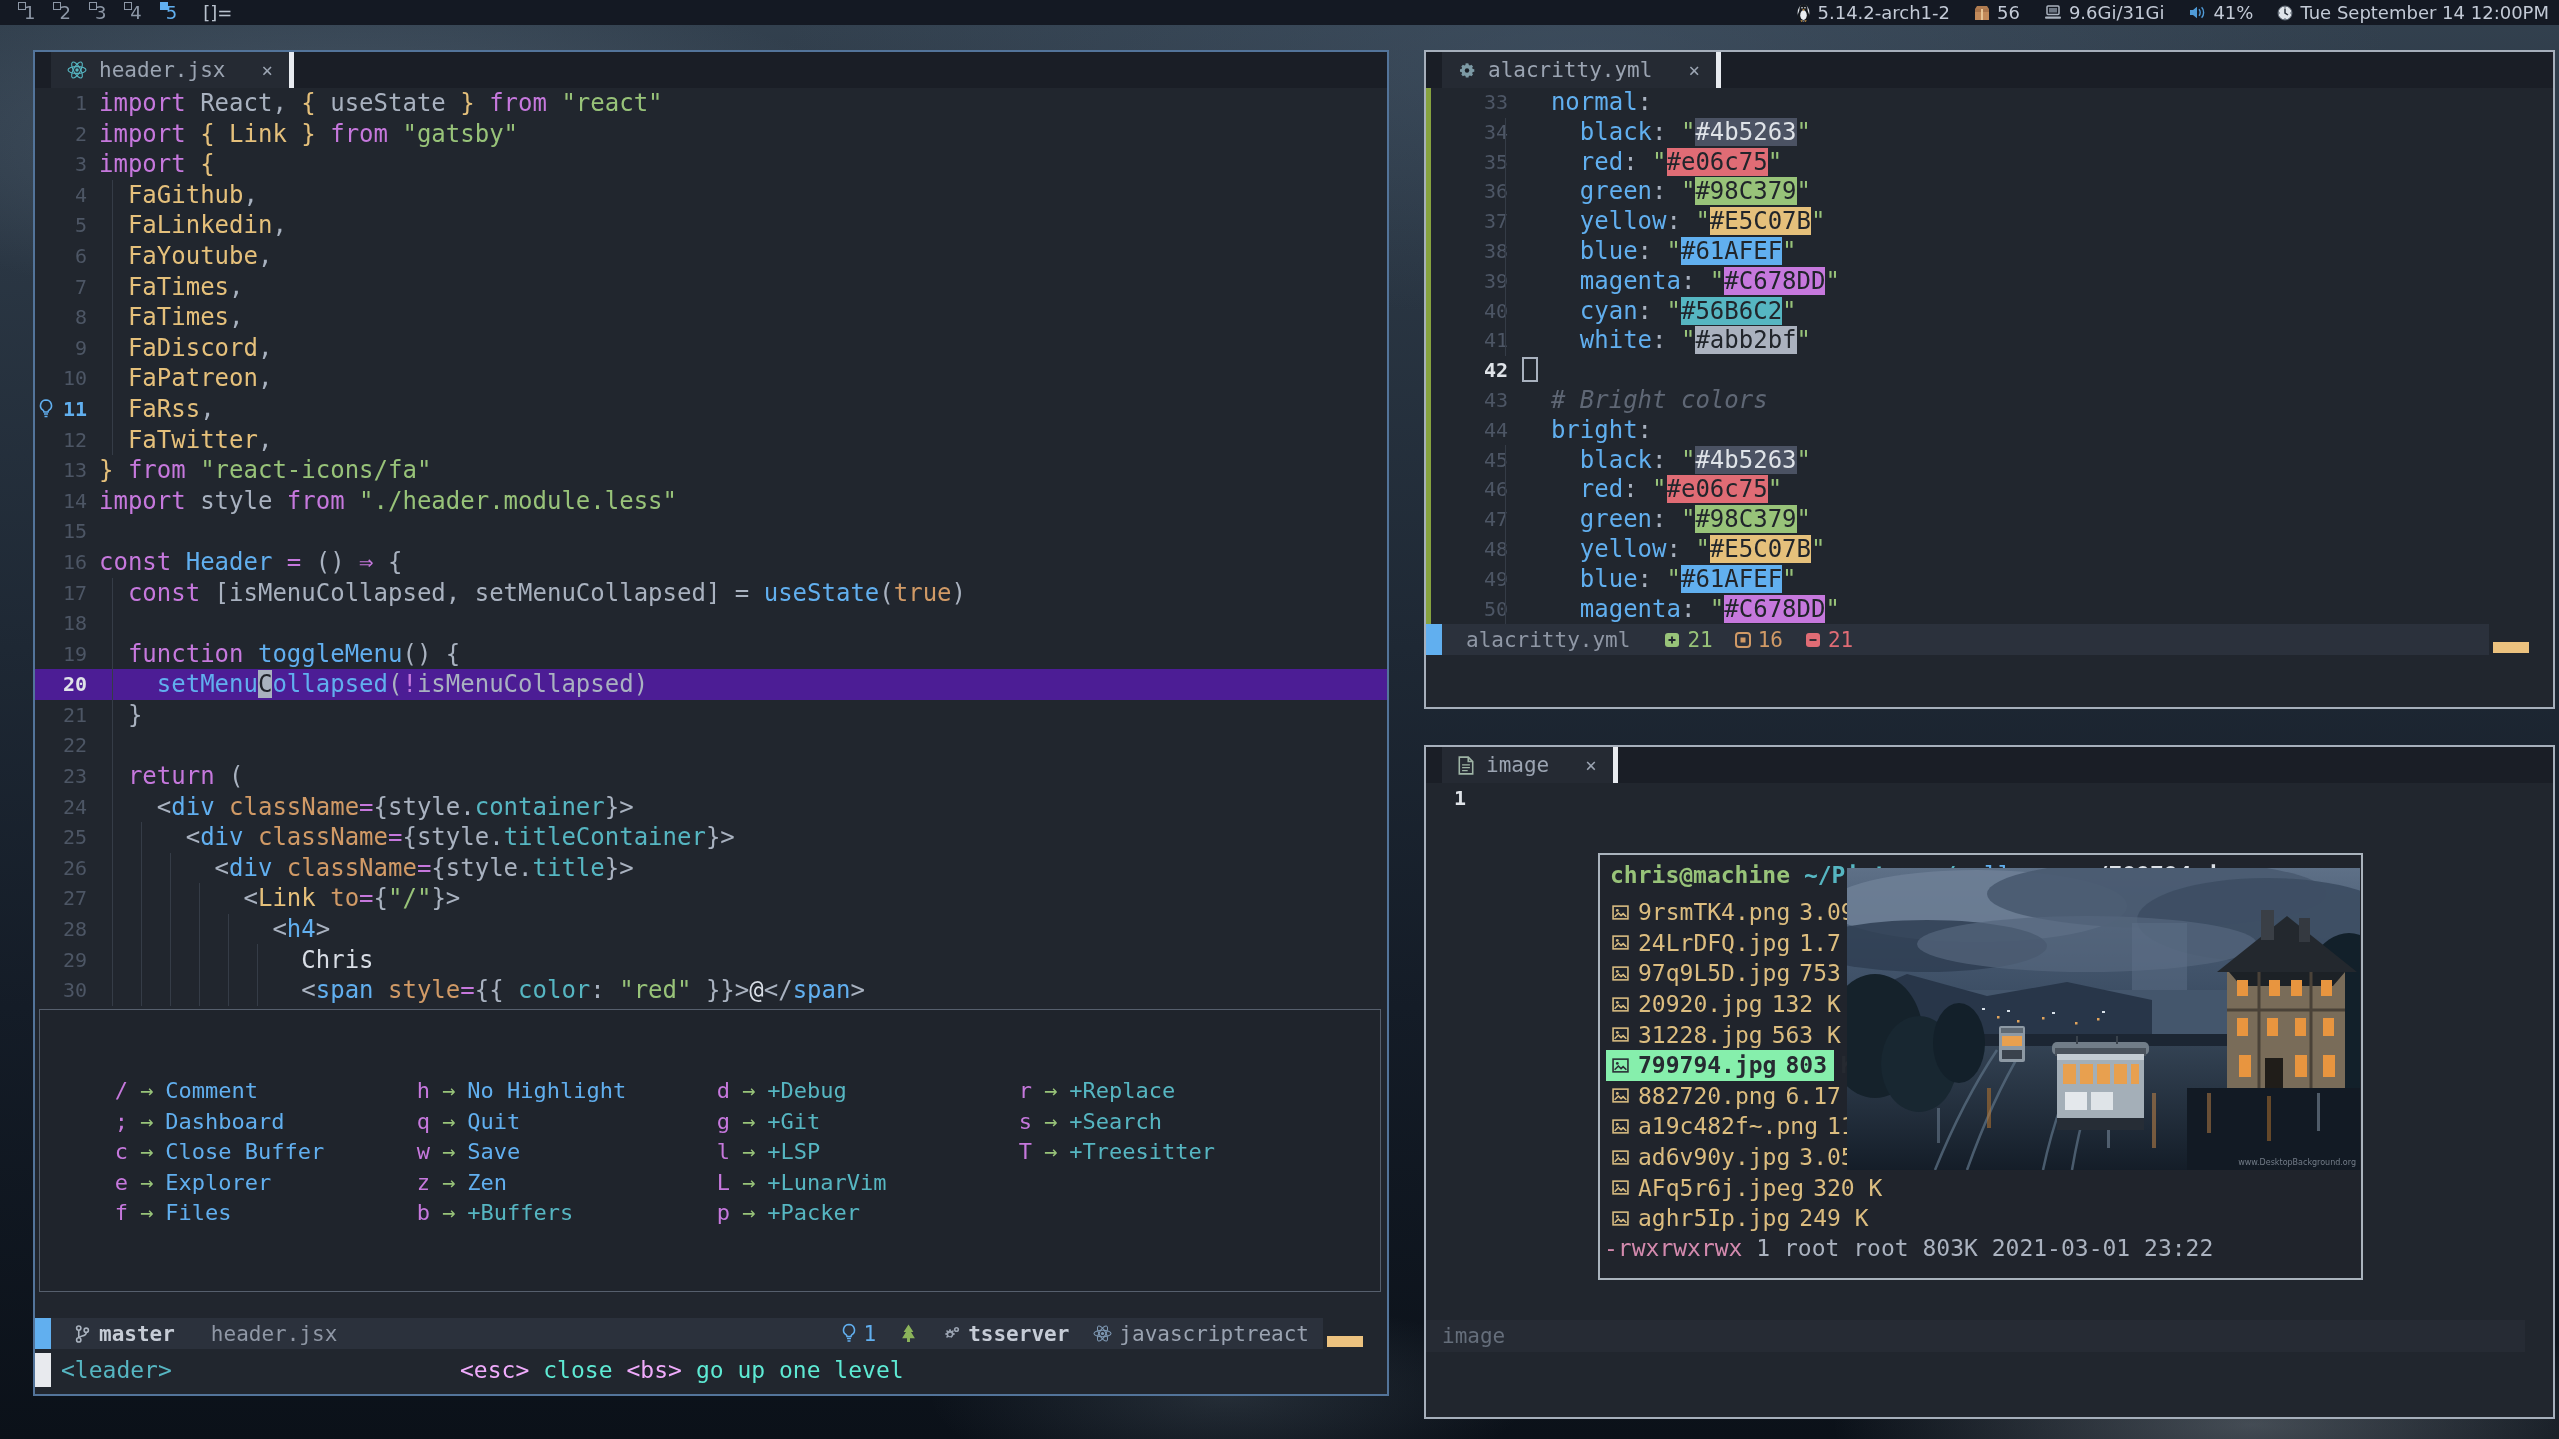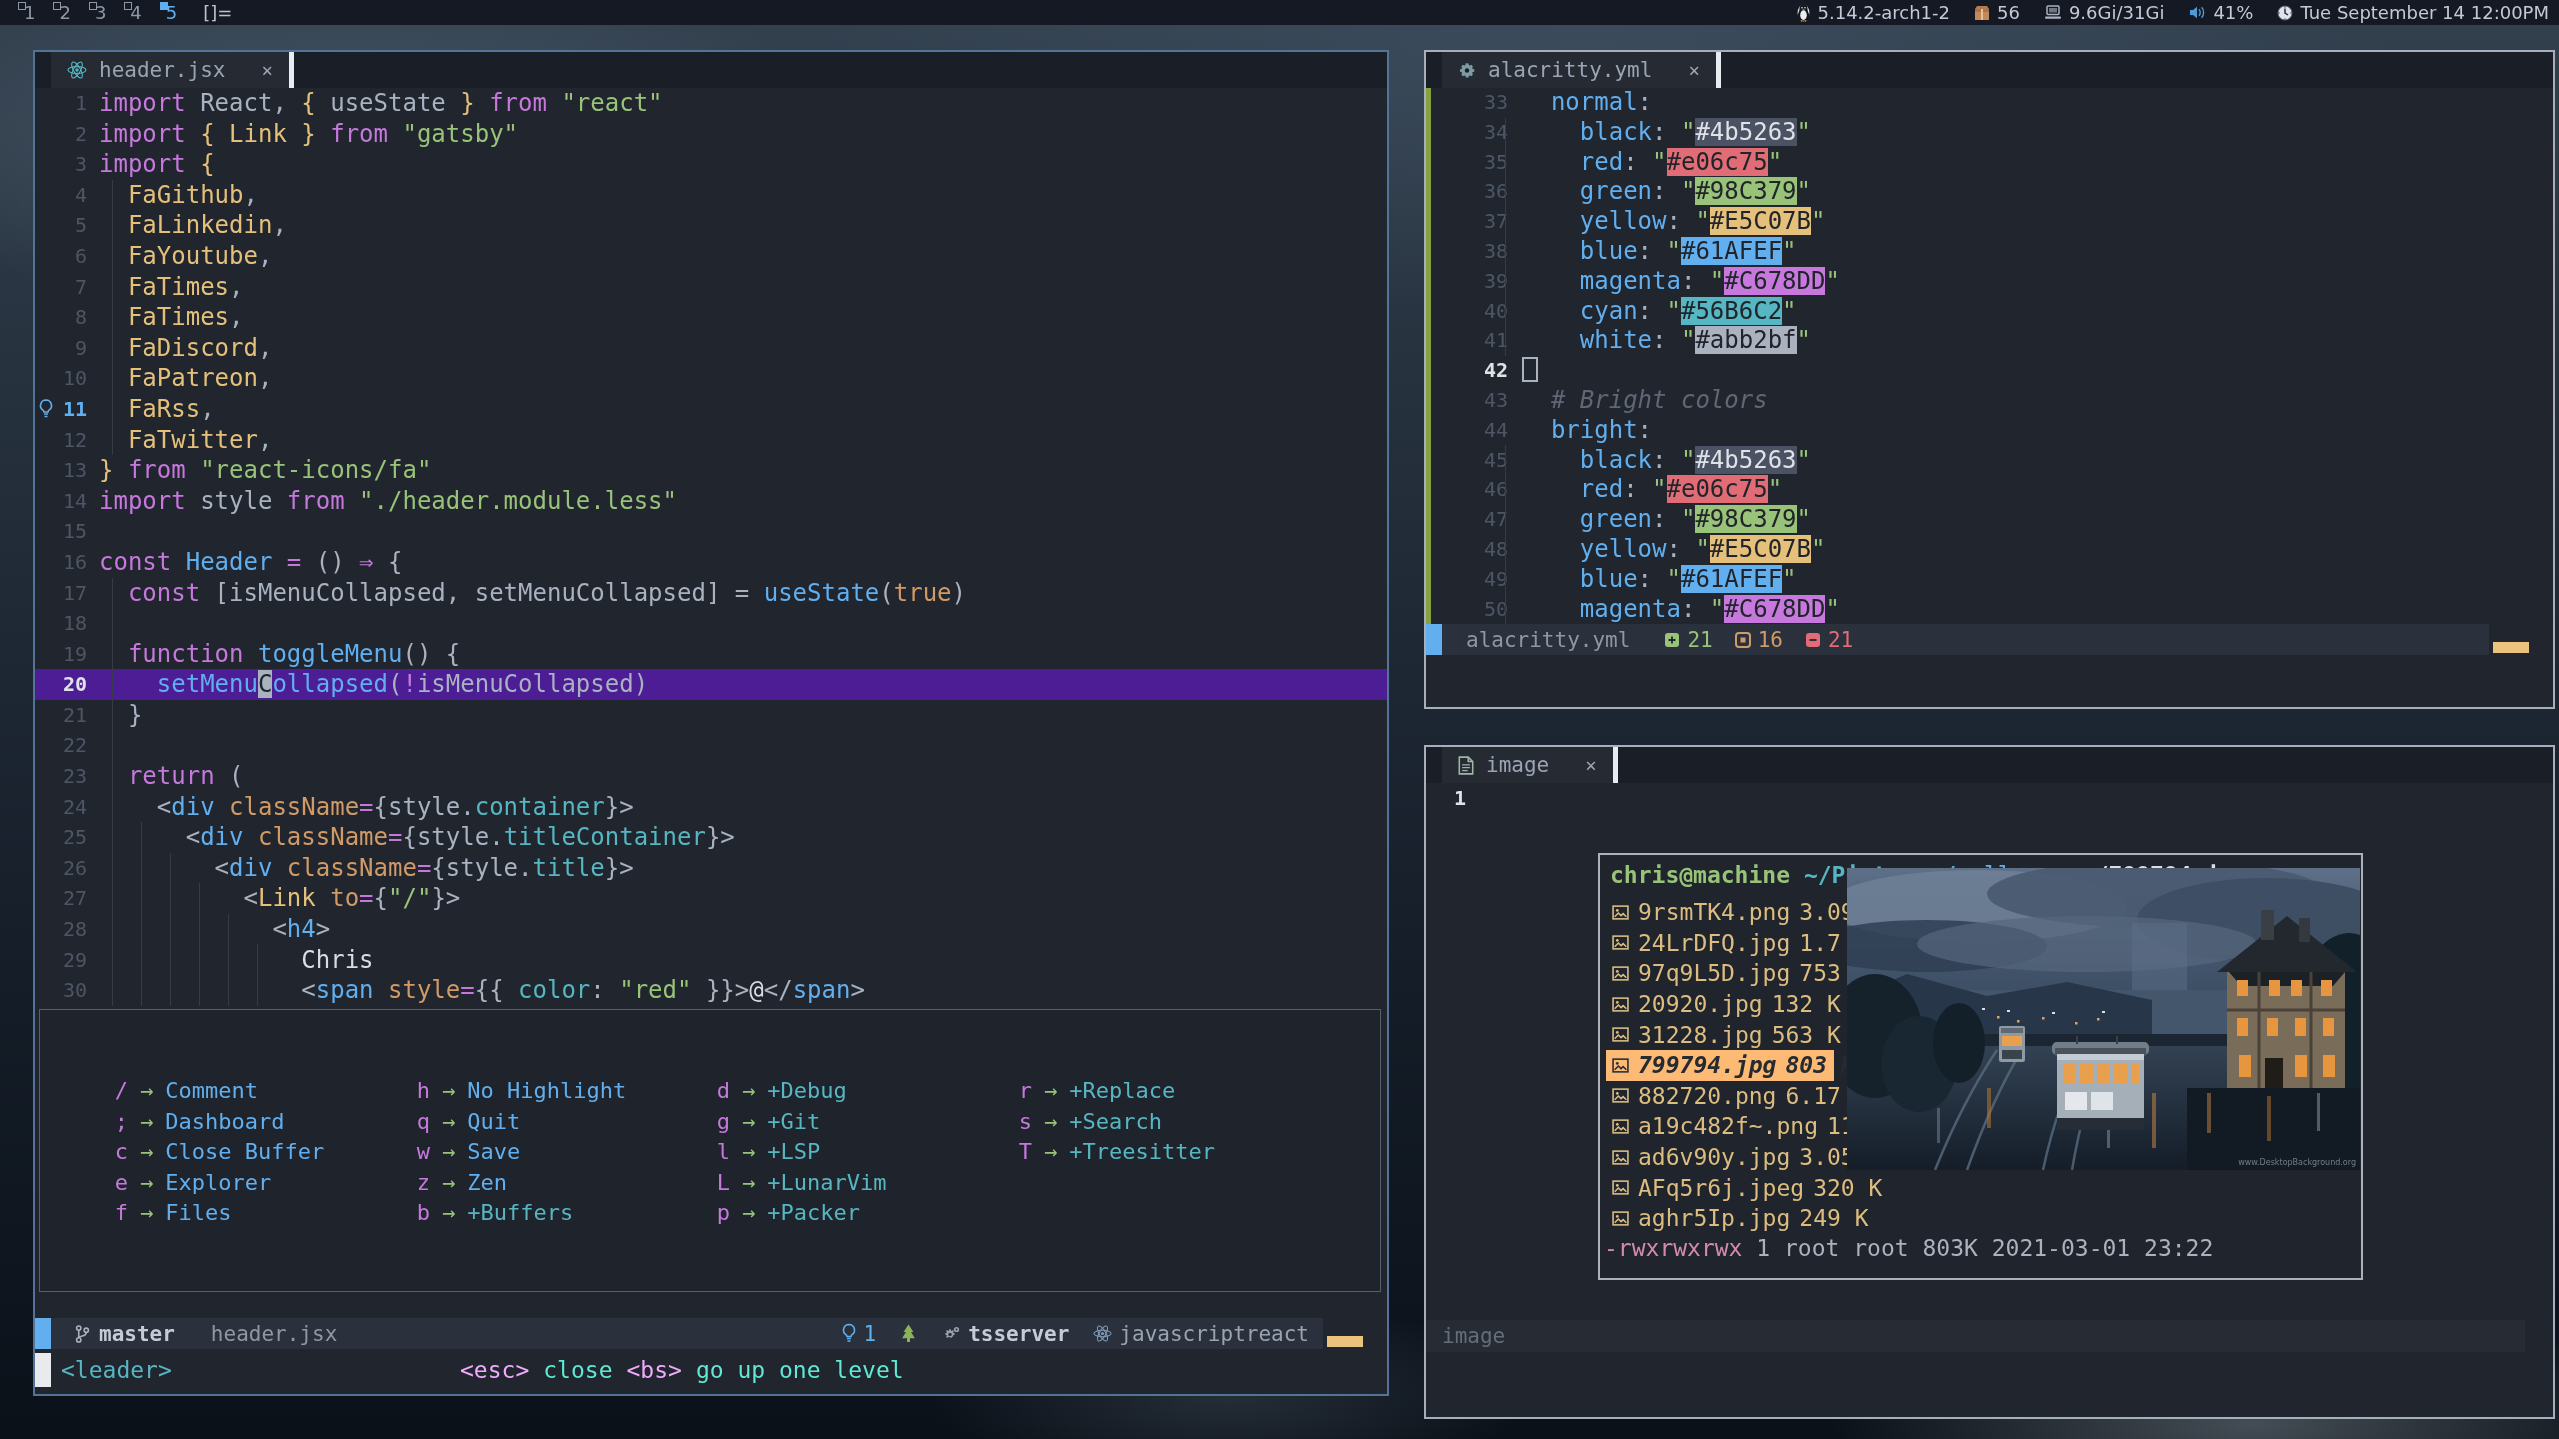--- a/index.html
+++ b/index.html
@@ -95,21 +95,21 @@
       background:#20242c;box-sizing:border-box;font-size:23px;}
   #fm-header{position:absolute;left:10px;top:5px;height:30px;line-height:30px;white-space:pre;}
   #fm-user{color:#98c379;font-weight:bold;}
   #fm-home{color:#56b6c2;font-weight:bold;}
   #fm-dir{color:#61afef;}
   #fm-file{color:#dce0e6;font-weight:bold;}
   #fm-rows{position:absolute;left:6px;top:36px;width:228px;margin-top:6px;}
   .fmrow{height:30.6px;display:flex;align-items:center;gap:9px;color:#dcbd7f;padding:0 6px;}
   .fmrow .fname{white-space:pre;}
   .fmrow .fsize{margin-left:auto;white-space:pre;}
-  .fmrow.sel{background:#fdba74;color:#262a31;font-weight:bold;font-style:italic;}
+  .fmrow.sel{background:#86efac;color:#262a31;font-weight:bold;}
   #fm-footer{position:absolute;left:4px;top:378px;height:30px;line-height:30px;white-space:pre;color:#aab2bf;}
   #fm-perm{color:#d38aae;}
   #fm-preview{position:absolute;left:247px;top:13px;width:513px;height:302px;overflow:hidden;}
   #fm-watermark{position:absolute;right:4px;bottom:3px;font:8px "DejaVu Sans",sans-serif;color:#8a94a0;opacity:.8;}
   svg{display:block;}
 </style>
 </head>
 <body>
 
 <div id="desktop"></div>

